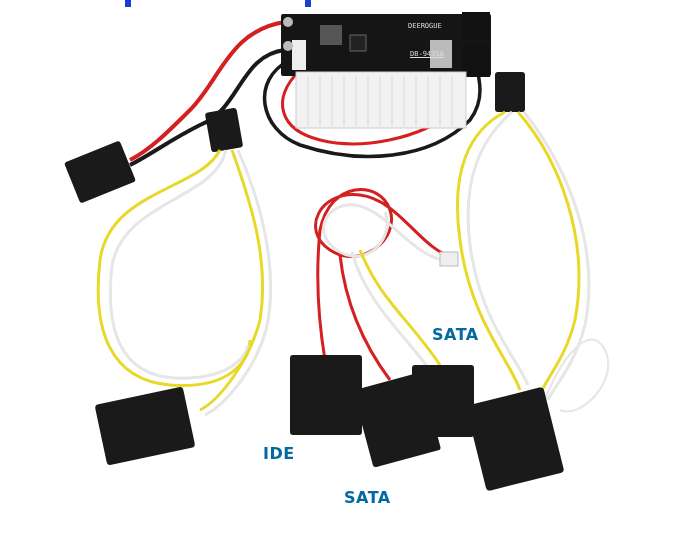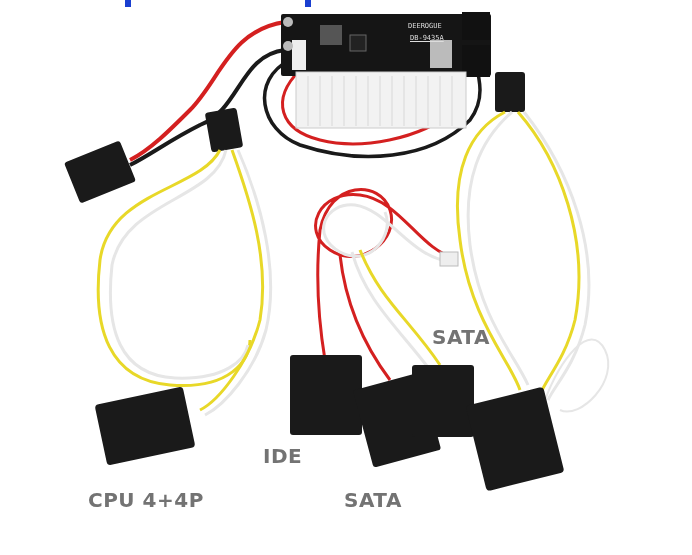--- a/index.html
+++ b/index.html
@@ -1,18 +1,18 @@
 <!DOCTYPE html>
 <html><head>
 <meta charset="utf-8">
 <style>
   html,body{margin:0;padding:0;background:#fff;}
   #stage{position:relative;width:692px;height:555px;overflow:hidden;background:#fff;font-family:"DejaVu Sans","Liberation Sans",sans-serif;}
   svg{position:absolute;left:0;top:0;}
-  .label{position:absolute;font-weight:bold;color:#737373;font-size:20px;letter-spacing:0.5px;white-space:nowrap;}
+  .label{position:absolute;font-weight:bold;color:#0369a1;font-size:16px;letter-spacing:0.5px;white-space:nowrap;}
   .pcb-text{position:absolute;color:#ddd;font-size:7px;font-family:"DejaVu Sans Mono",monospace;}
 </style>
 </head>
 <body>
 
 <div id="stage">
   <svg width="692" height="555" viewBox="0 0 692 555">
 
     <rect x="125" y="0" width="6" height="7" fill="#1a3fd0"></rect>
     <rect x="305" y="0" width="6" height="7" fill="#1a3fd0"></rect>
@@ -77,19 +77,18 @@
     <path d="M505 112 C470 130 450 170 460 240 C470 320 510 360 520 390" stroke="#e8d828" stroke-width="3" fill="none"></path>
     <path d="M512 112 C480 140 462 180 470 245 C480 320 515 355 528 385" stroke="#e6e6e6" stroke-width="3" fill="none"></path>
     <path d="M518 112 C560 160 590 240 575 320 C565 360 545 380 540 395" stroke="#e8d828" stroke-width="3" fill="none"></path>
     <path d="M524 112 C570 170 600 250 585 325 C575 365 555 385 548 400" stroke="#e6e6e6" stroke-width="3" fill="none"></path>
     <path d="M545 400 C560 360 590 320 605 350 C620 380 580 420 560 410" stroke="#e6e6e6" stroke-width="2" fill="none"></path>
 
     <rect x="475" y="395" width="80" height="88" rx="4" fill="#1a1a1a" transform="rotate(-14 515 439)"></rect>
   </svg>
 
   <div class="pcb-text" style="left:408px;top:22px;">DEEROGUE</div>
-  <div class="pcb-text" style="left:410px;top:34px;text-decoration:underline;">DB-9435A</div>
+  <div class="pcb-text" style="left:410px;top:50px;text-decoration:underline;">DB-9435A</div>
 
-  <div class="label" style="left:88px;top:488px;">CPU 4+4P</div>
   <div class="label" style="left:263px;top:444px;">IDE</div>
   <div class="label" style="left:344px;top:488px;">SATA</div>
   <div class="label" style="left:432px;top:325px;">SATA</div>
 </div>
 
 </body></html>

